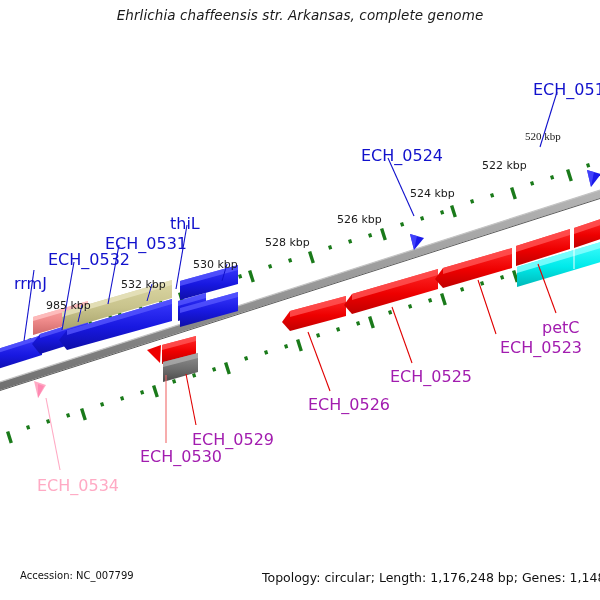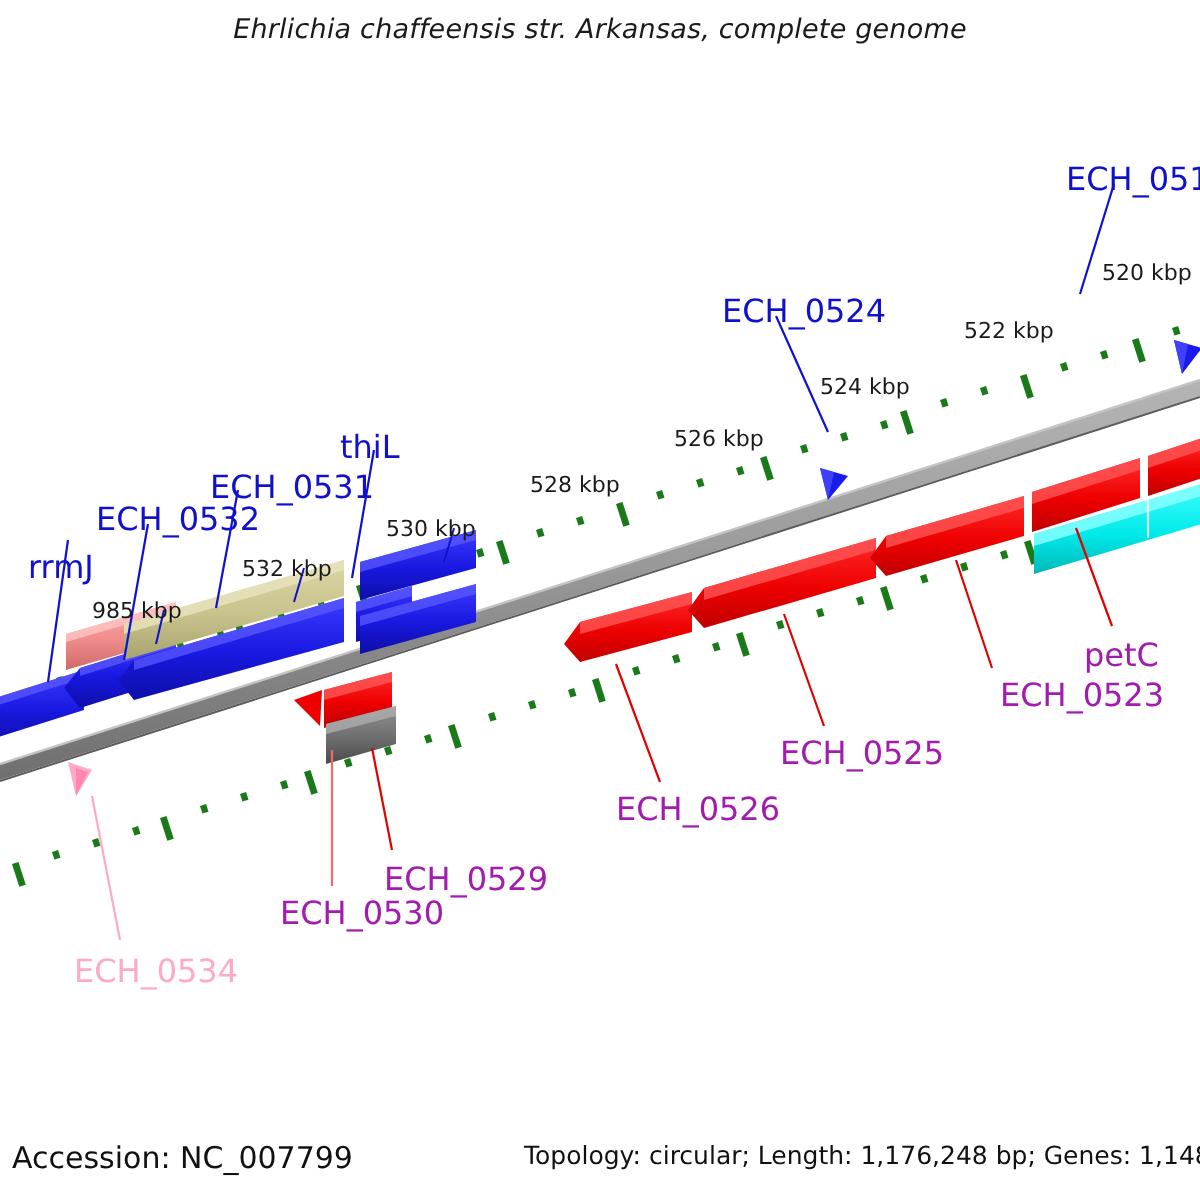--- a/index.html
+++ b/index.html
@@ -21,22 +21,22 @@
     color:#1a1a1a;
     letter-spacing:.1px;
   }
 
   svg.canvas{position:absolute;left:0;top:0;width:600px;height:600px;}
 
   .footer{
     position:absolute;left:0;bottom:0;width:600px;height:40px;
   }
   .footer .acc{
-    position:absolute;left:6px;top:10px;
-    font-size:15px;color:#111;
+    position:absolute;left:20px;top:10px;
+    font-size:10px;color:#111;
   }
   .footer .topo{
     position:absolute;left:262px;top:10px;
     font-size:12.5px;color:#111;
     white-space:nowrap;
   }
 
   .lbl{
     position:absolute;
     font-size:16px;
@@ -297,21 +297,21 @@
     </g>
   </svg>
 
   <div class="lbl kbp" style="left:46px;top:300px;">985 kbp</div>
   <div class="lbl kbp" style="left:121px;top:279px;">532 kbp</div>
   <div class="lbl kbp" style="left:193px;top:259px;">530 kbp</div>
   <div class="lbl kbp" style="left:265px;top:237px;">528 kbp</div>
   <div class="lbl kbp" style="left:337px;top:214px;text-align:right;">526 kbp</div>
   <div class="lbl kbp" style="left:410px;top:188px;">524 kbp</div>
   <div class="lbl kbp" style="left:482px;top:160px;">522 kbp</div>
-  <div class="lbl kbp" style="left:551px;top:131px;">520 kbp</div>
+  <div class="lbl kbp" style="left:525px;top:131px;font-family:Liberation Serif, serif;">520 kbp</div>
 
   <div class="lbl blue" style="left:14px;top:276px;">rrmJ</div>
   <div class="lbl blue" style="left:48px;top:252px;">ECH_0532</div>
   <div class="lbl blue" style="left:93px;top:236px;margin-left:12px;">ECH_0531</div>
   <div class="lbl blue" style="left:170px;top:216px;">thiL</div>
   <div class="lbl blue" style="left:361px;top:148px;">ECH_0524</div>
   <div class="lbl blue" style="left:533px;top:82px;">ECH_0519</div>
   <div class="lbl pink" style="left:37px;top:478px;">ECH_0534</div>
   <div class="lbl red" style="left:140px;top:449px;">ECH_0530</div>
   <div class="lbl red" style="left:192px;top:432px;">ECH_0529</div>

